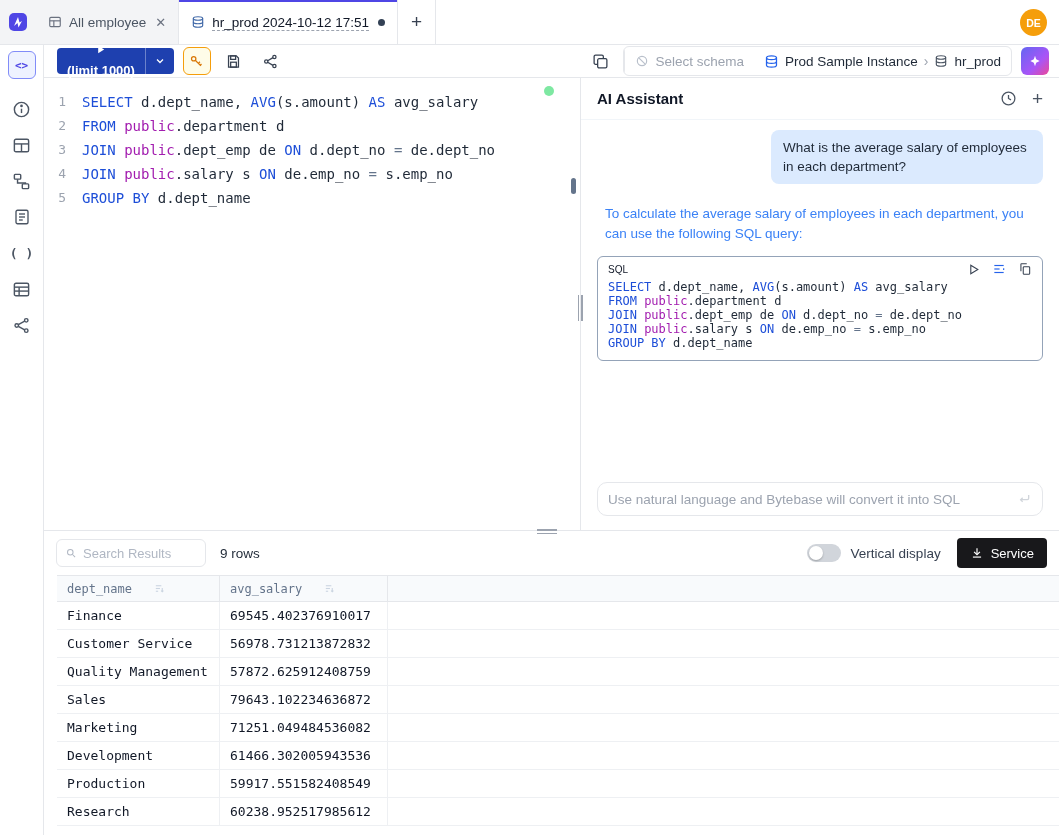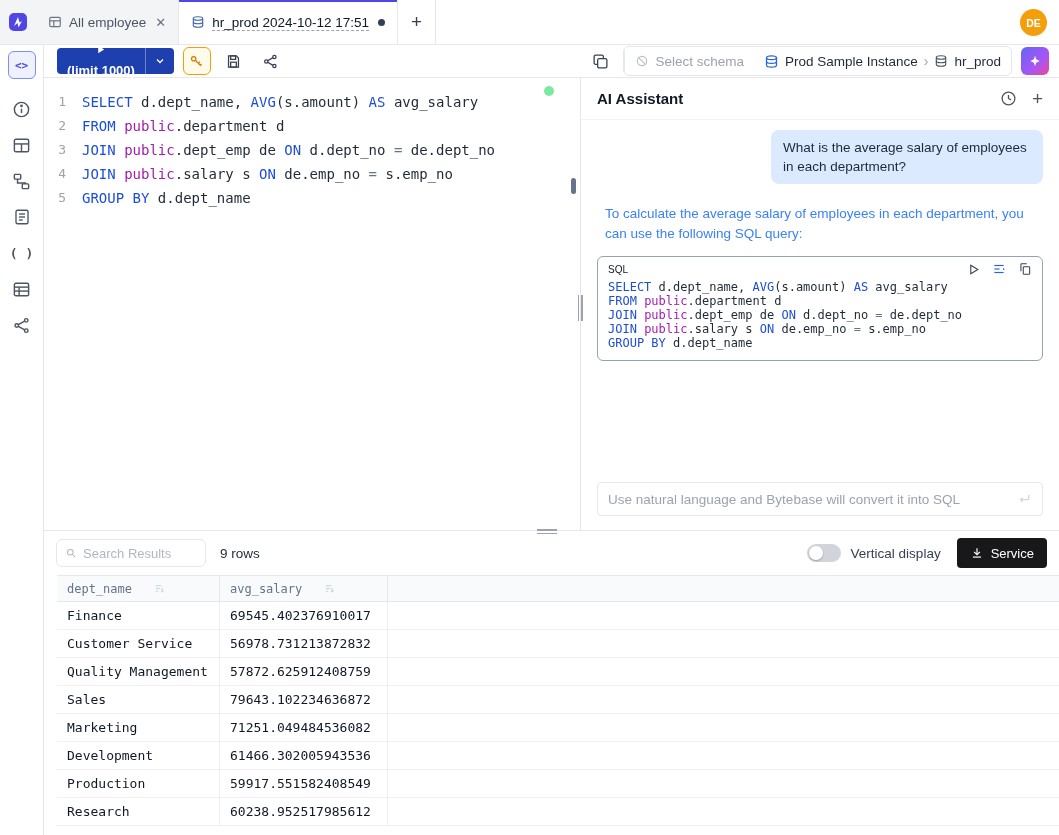--- a/index.html
+++ b/index.html
@@ -63,21 +63,21 @@
   .ai-head-icons { margin-left:auto; display:flex; align-items:center; gap:15px; color:#4b5563; }
   .ai-plus { font-size:19px; line-height:1; cursor:pointer; }
   .bubble { margin:10px 16px 0 auto; max-width:272px; background:#dbeafe; border-radius:8px; padding:8px 12px; font-size:13.5px; line-height:19px; color:#1f2937; }
   .answer { margin:20px 24px 12px; font-size:13.5px; line-height:20px; color:#3b82f6; }
   .sql-card { margin:0 16px; border:1px solid #94a3b8; border-radius:6px; padding:5px 10px 10px; background:#fff; }
   .sql-head { display:flex; align-items:center; font-size:10px; color:#111827; margin-bottom:4px; }
   .sql-icons { margin-left:auto; display:flex; align-items:center; gap:12px; color:#374151; }
   .sql-icons > * { cursor:pointer; }
   .sql-code { font-family:"DejaVu Sans Mono", monospace; font-size:12px; }
   .sql-code .code-line { height:14px; line-height:14px; }
-  .ai-input-wrap { position:absolute; left:16px; right:16px; bottom:14px; height:34px; border:1px solid #e5e7eb; border-radius:4px; display:flex; align-items:center; padding:0 10px; gap:8px; }
+  .ai-input-wrap { position:absolute; left:16px; right:16px; bottom:14px; height:34px; border:1px solid #e5e7eb; border-radius:10px; display:flex; align-items:center; padding:0 10px; gap:8px; }
   .ai-input { border:none; outline:none; flex:1; font-size:13.5px; color:#1f2937; font-family:"Liberation Sans", sans-serif; }
   .ai-input::placeholder { color:#9ca3af; }
   .ret-icon { color:#d1d5db; }
 
   
   #results { position:absolute; top:530px; left:44px; right:0; bottom:0; border-top:1px solid #e5e7eb; background:#fff; overflow:hidden; }
   .controls { height:44px; display:flex; align-items:center; padding:0 12px; gap:14px; }
   .search { width:150px; height:28px; border:1px solid #e5e7eb; border-radius:6px; display:flex; align-items:center; padding:0 8px; gap:6px; color:#9ca3af; }
   .search input { border:none; outline:none; width:100%; font-size:13px; color:#1f2937; font-family:"Liberation Sans", sans-serif; }
   .search input::placeholder { color:#b0b7c3; }

